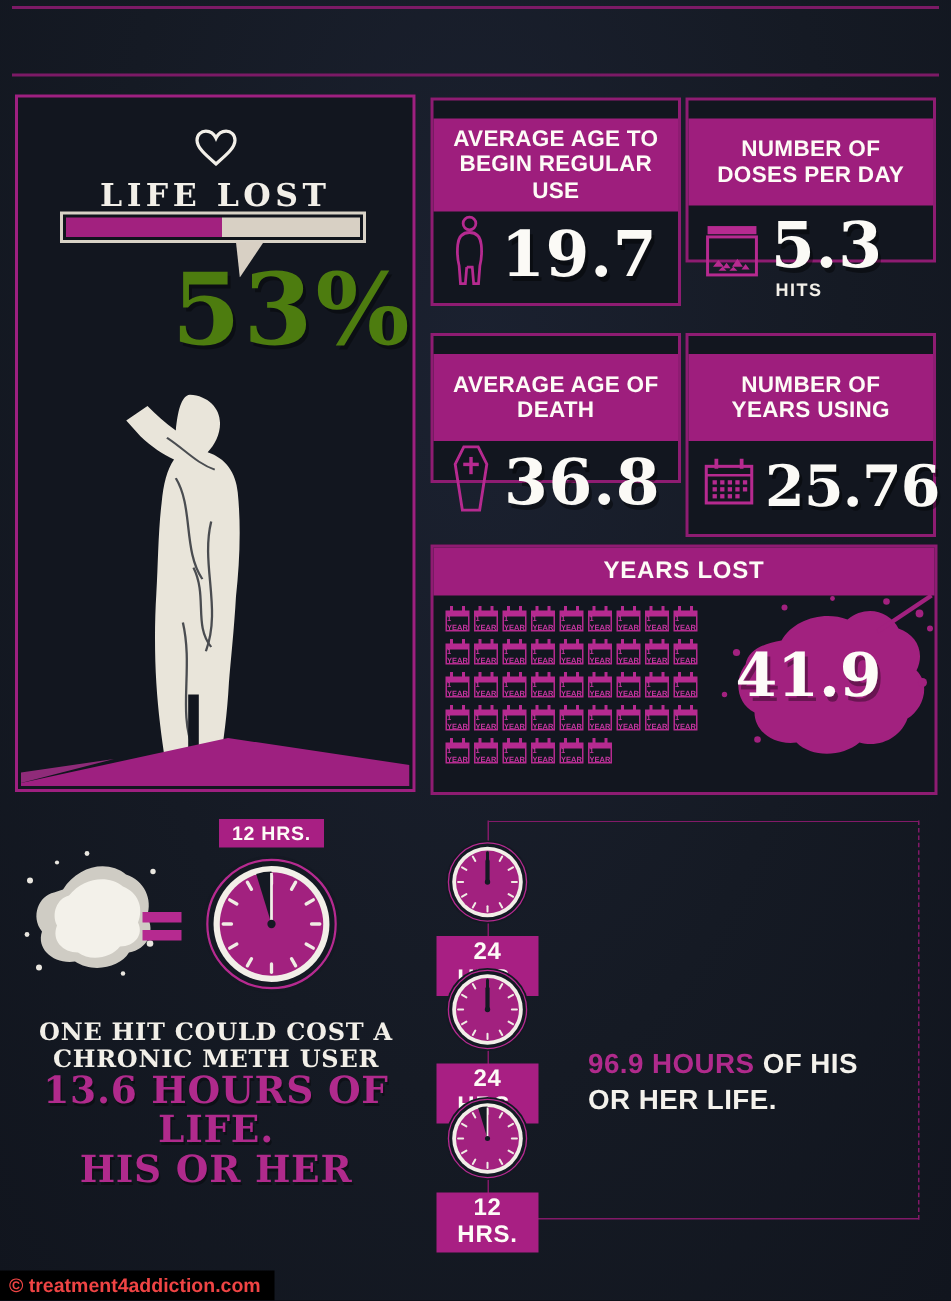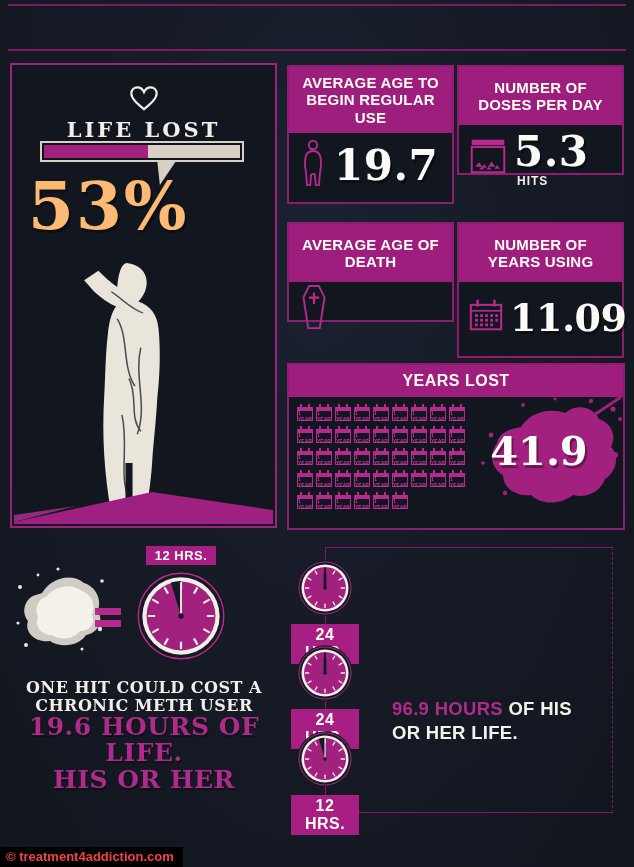--- a/index.html
+++ b/index.html
@@ -18,33 +18,33 @@
   #heart{left:0;right:0;top:20px;text-align:center;}
   #life-heading{left:0;right:0;top:52px;text-align:center;color:#f2efe8;
       font:bold 21px "DejaVu Serif",serif;letter-spacing:3px;}
   #bar-wrap{left:28px;top:76px;width:196px;height:13px;border:2px solid #d8d2c6;
       background:#10141c;padding:2px;}
   #bar-inner{height:100%;width:100%;display:flex;}
   #bar-fill{height:100%;background:#a2217f;}
   #bar-rest{height:100%;flex:1;background:#d8d0c4;}
   #bar-tail{left:138px;top:96px;width:26px;height:24px;background:#d8d0c4;
       clip-path:polygon(28% 0,100% 0,38% 100%);}
-  #life-percent{left:0;right:0;top:102px;text-align:left;padding-left:16px;
-      color:#fdba74;font:bold 66px "DejaVu Serif",serif;letter-spacing:2px;
+  #life-percent{left:0;right:0;top:102px;text-align:right;padding-left:16px;
+      color:#4d7c0f;font:bold 66px "DejaVu Serif",serif;letter-spacing:2px;
       text-shadow:2px 3px 0 rgba(0,0,0,.35);}
   #silhouette{left:58px;top:198px;width:118px;height:252px;}
   #floor{left:2px;right:2px;bottom:2px;height:34px;}
   
   .card{width:167px;border:2px solid #8e1c72;background:#12161f;box-sizing:border-box;
       display:flex;flex-direction:column;}
   #card0{left:287px;top:65px;height:139px;} #card1{left:457px;top:65px;height:110px;}
   #card2{left:287px;top:222px;height:100px;} #card3{left:457px;top:222px;height:136px;}
   .card-head{background:#9e1e7d;color:#fdfbf6;text-align:center;
       font:bold 15px/1.15 "Liberation Sans",sans-serif;letter-spacing:.2px;
-      display:flex;align-items:center;justify-content:center;padding:7px 8px;min-height:44px;}
+      display:flex;align-items:center;justify-content:center;padding:7px 8px;min-height:44px;margin-top:12px;}
   #card0 .card-head{min-height:46px;}
   .card-body{flex:1;display:flex;align-items:center;gap:7px;padding:2px 6px 6px 10px;}
   .card-value{color:#fbfaf6;font:bold 42px "DejaVu Serif",serif;
       text-shadow:2px 3px 0 rgba(0,0,0,.4);letter-spacing:.5px;}
   #card3 .card-value{font-size:38px;letter-spacing:-.5px;}
   .vcol{display:flex;flex-direction:column;align-items:flex-start;}
   .card-unit{color:#f2efe8;font:bold 12px "Liberation Sans",sans-serif;
       letter-spacing:1px;margin:-2px 0 0 3px;}
   
   #years-panel{left:287px;top:363px;width:338px;height:167px;border:2px solid #8e1c72;
@@ -174,20 +174,21 @@
   <div class="abs card" id="card2">
     <div class="card-head">AVERAGE AGE OF DEATH</div>
     <div class="card-body">
       <span>
         <svg viewBox="0 0 30 48" width="30" height="46">
           <path d="M10,2 L20,2 L26,14 L21,46 L9,46 L4,14 Z" fill="none" stroke="#b62a90" stroke-width="2"></path>
           <rect x="13.8" y="9" width="2.4" height="12" fill="#b62a90"></rect>
           <rect x="9.6" y="13" width="10.8" height="2.4" fill="#b62a90"></rect>
         </svg>
       </span>
+      <span class="card-value">36.8</span>
     </div>
   </div>
 
   <div class="abs card" id="card3">
     <div class="card-head">NUMBER OF YEARS USING</div>
     <div class="card-body">
       <span>
         <svg viewBox="0 0 40 38" width="34" height="32">
           <rect x="2" y="7" width="36" height="29" fill="none" stroke="#b62a90" stroke-width="2.4"></rect>
           <path d="M10 1 v8 M30 1 v8" stroke="#b62a90" stroke-width="3" fill="none"></path>
@@ -203,21 +204,21 @@
               <rect x="19" y="23.5" width="3.4" height="3.4"></rect>
               <rect x="25" y="23.5" width="3.4" height="3.4"></rect>
               <rect x="31" y="23.5" width="3.4" height="3.4"></rect>
             <rect x="7" y="29" width="3.4" height="3.4"></rect>
               <rect x="13" y="29" width="3.4" height="3.4"></rect>
               <rect x="19" y="29" width="3.4" height="3.4"></rect>
               <rect x="25" y="29" width="3.4" height="3.4"></rect>
           </g>
         </svg>
       </span>
-      <span class="card-value">11.09</span>
+      <span class="card-value">25.76</span>
     </div>
   </div>
 
   <div class="abs" id="years-panel">
     <div id="years-head">YEARS LOST</div>
     <div id="cal-grid">
         <div class="cal-row">
           <div class="cal">
             <span>1 YEAR</span>
           </div>
@@ -420,21 +421,21 @@
        <line x1="50" y1="48" x2="50" y2="13" stroke="#f2efe8" stroke-width="2"></line>
        <circle cx="50" cy="50" r="3" fill="#141923"></circle>
       </svg>
     </div>
 
   <div class="abs" id="one-hit-text">
     <span>ONE HIT COULD COST A</span>
     <span>CHRONIC METH USER</span>
   </div>
   <div class="abs" id="one-hit-highlight">
-    <span>19.6 HOURS OF</span>
+    <span>13.6 HOURS OF</span>
     <span>LIFE.</span>
     <span>HIS OR HER</span>
   </div>
 
   <div class="abs" id="dose-frame"></div>
 
   <div class="abs clock sm-clock" id="sm-clock-0">
       <svg viewBox="0 0 100 100" style="width:100%;height:100%;display:block">
     <circle cx="50" cy="50" r="49.5" fill="#141923"></circle>
     <circle cx="50" cy="50" r="46.5" fill="none" stroke="#b62a90" stroke-width="1.6"></circle>

